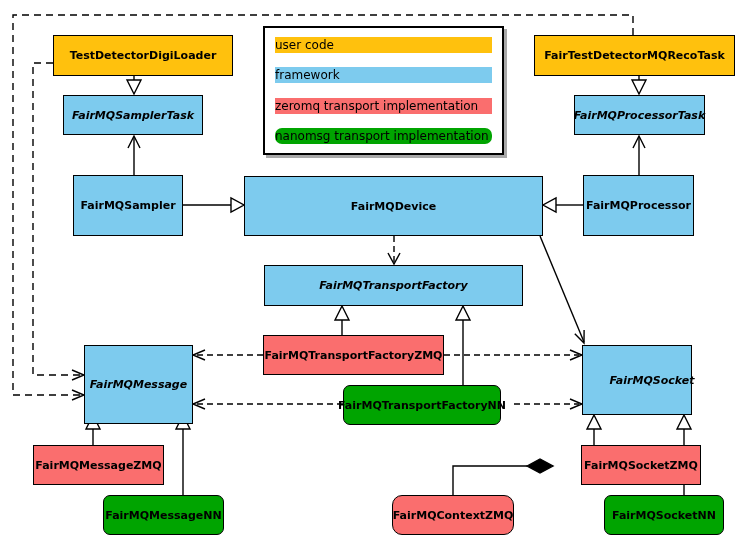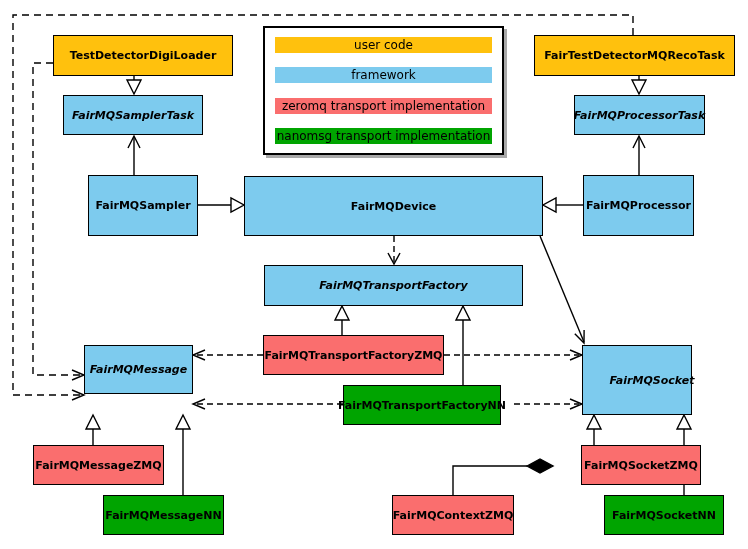--- a/index.html
+++ b/index.html
@@ -10,29 +10,29 @@
   svg.wires{position:absolute;left:0;top:0;pointer-events:none;}
   .node{
     position:absolute;box-sizing:border-box;border:1.5px solid #000;
     display:flex;align-items:center;justify-content:center;text-align:center;
     font-weight:bold;font-size:11px;color:#000;white-space:nowrap;
   }
   .node.abstract{font-style:italic;}
   .fill-user{background:var(--user-code);}
   .fill-framework{background:var(--framework);}
   .fill-zmq{background:var(--zeromq-impl);}
-  .fill-nn{background:var(--nanomsg-impl);}
+  .fill-nn{background:var(--nanomsg-impl);border-radius:7px;}
   #legend{
     position:absolute;left:263px;top:26px;width:241px;height:129px;
     background:#fff;border:2px solid #000;box-shadow:3px 3px 0 #a9a9a9;
     box-sizing:border-box;padding:9px 10px;display:flex;flex-direction:column;
     justify-content:space-between;
   }
   .legend-item{
-    height:16px;display:flex;align-items:center;justify-content:center;
+    height:16px;display:flex;align-items:center;
     font-size:12px;color:#000;white-space:nowrap;
   }
 </style>
 </head>
 <body>
 
 <div id="canvas">
 
   <svg class="wires" width="748" height="549" viewBox="0 0 748 549">
     <g stroke="#000" stroke-width="1.4" fill="none">
@@ -160,39 +160,39 @@
   </div>
 
   <div class="node fill-user" style="left:53px;top:35px;width:180px;height:41px;">TestDetectorDigiLoader</div>
 
   <div class="node fill-user" style="left:534px;top:35px;width:201px;height:41px;">FairTestDetectorMQRecoTask</div>
 
   <div class="node fill-framework abstract" style="left:63px;top:95px;width:140px;height:40px;">FairMQSamplerTask</div>
 
   <div class="node fill-framework abstract" style="left:574px;top:95px;width:131px;height:40px;">FairMQProcessorTask</div>
 
-  <div class="node fill-framework" style="left:88px;top:175px;width:110px;height:61px;">FairMQSampler</div>
+  <div class="node fill-framework" style="left:73px;top:175px;width:110px;height:61px;">FairMQSampler</div>
 
   <div class="node fill-framework" style="left:244px;top:176px;width:299px;height:60px;">FairMQDevice</div>
 
   <div class="node fill-framework" style="left:583px;top:175px;width:111px;height:61px;">FairMQProcessor</div>
 
   <div class="node fill-framework abstract" style="left:264px;top:265px;width:259px;height:41px;font-style:italic;">FairMQTransportFactory</div>
 
   <div class="node fill-zmq" style="left:263px;top:335px;width:181px;height:40px;">FairMQTransportFactoryZMQ</div>
 
   <div class="node fill-nn" style="left:343px;top:385px;width:158px;height:40px;">FairMQTransportFactoryNN</div>
 
-  <div class="node fill-framework abstract" style="left:84px;top:345px;width:109px;height:49px;">FairMQMessage</div>
+  <div class="node fill-framework abstract" style="left:84px;top:345px;width:109px;height:79px;">FairMQMessage</div>
 
   <div class="node fill-framework abstract" style="left:582px;top:345px;width:110px;height:70px;padding-left:30px;">FairMQSocket</div>
 
   <div class="node fill-zmq" style="left:33px;top:445px;width:131px;height:40px;">FairMQMessageZMQ</div>
 
   <div class="node fill-nn" style="left:103px;top:495px;width:121px;height:40px;">FairMQMessageNN</div>
 
   <div class="node fill-zmq" style="left:554px;top:445px;width:120px;height:40px;margin-left:27px;">FairMQSocketZMQ</div>
 
   <div class="node fill-nn" style="left:604px;top:495px;width:120px;height:40px;">FairMQSocketNN</div>
 
-  <div class="node fill-zmq" style="left:392px;top:495px;width:122px;height:40px;">FairMQContextZMQ</div>
+  <div class="node fill-zmq" style="left:392px;top:495px;width:122px;height:40px;border-radius:10px;">FairMQContextZMQ</div>
 
 </div>
 
 </body></html>

